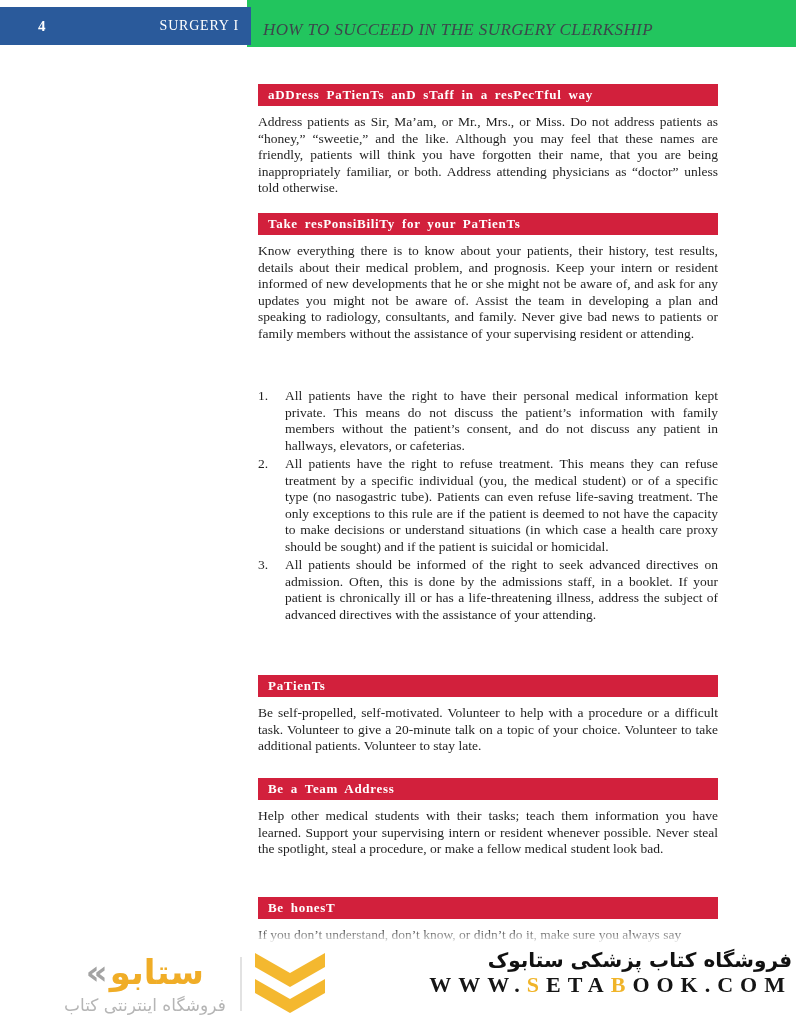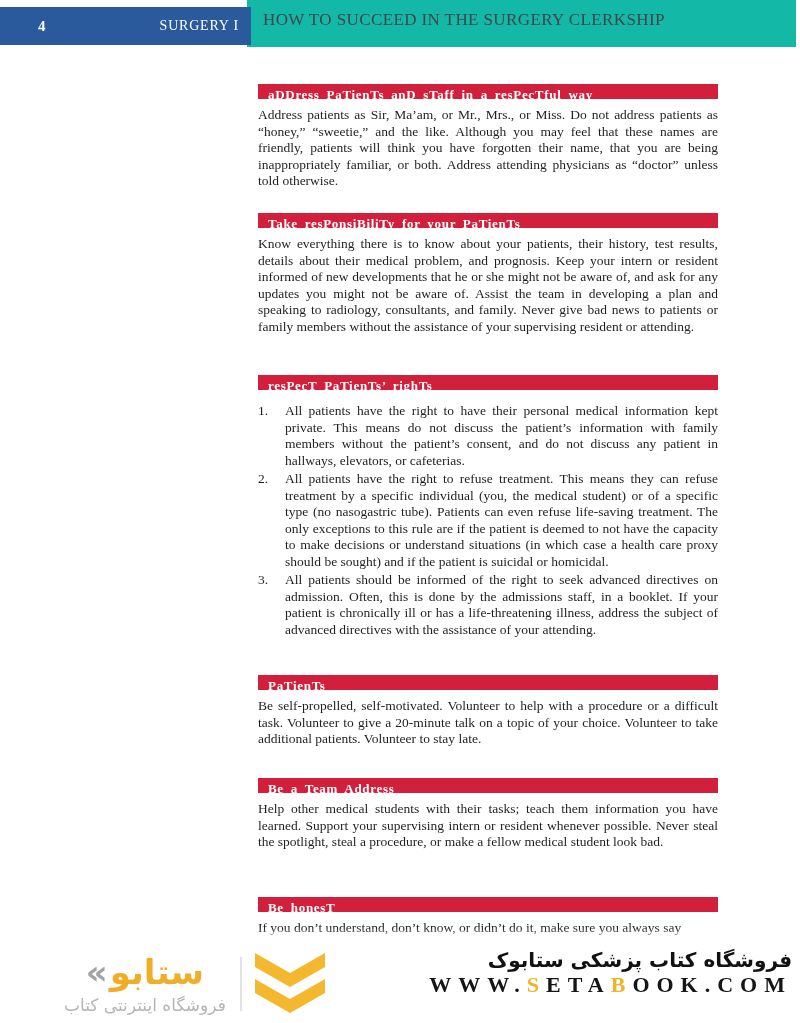--- a/index.html
+++ b/index.html
@@ -8,23 +8,24 @@
     position:relative;
     background:#ffffff;
     font-family:"Liberation Serif","DejaVu Serif",serif;
     color:#1f1f1f;
     overflow:hidden;
   }
 
   
   .head-panel {
     position:absolute; left:247px; top:0; width:549px; height:47px;
-    background:#14b8a6;
+    background:#22c55e;
     display:flex; align-items:flex-end;
-    padding:0 0 17px 16px;
+    padding:0 0 7px 16px;
+    font-style:italic;
   }
   .book-title {
     font-size:17px; letter-spacing:0.4px; color:#3c474b;
     white-space:nowrap;
   }
   .head-blue {
     position:absolute; left:0; top:7px; width:251px; height:38px;
     background:#2a5a9b; color:#ffffff;
     display:flex; align-items:center;
   }
@@ -34,21 +35,21 @@
     font-size:14px; letter-spacing:0.8px;
   }
 
   
   .section { position:absolute; left:258px; width:460px; }
   .s1 { top:84px; }  .s2 { top:213px; } .s3 { top:375px; }
   .s4 { top:675px; } .s5 { top:778px; } .s6 { top:897px; }
 
   .redbar {
     background:#d2203c; color:#ffffff;
-    height:15px; line-height:22px;
+    height:22px; line-height:22px;
     padding-left:10px;
     font-size:13px; font-weight:bold;
     letter-spacing:0.7px; word-spacing:3px;
   }
   .para {
     margin-top:8px;
     font-size:13.5px; line-height:16.5px;
     text-align:justify;
   }
   .list { margin-top:13px; }
@@ -119,21 +120,20 @@
   <div class="redbar">aDDress PaTienTs anD sTaff in a resPecTful way</div>
   <p class="para">Address patients as Sir, Ma’am, or Mr., Mrs., or Miss. Do not address patients as “honey,” “sweetie,” and the like. Although you may feel that these names are friendly, patients will think you have forgotten their name, that you are being inappropriately familiar, or both. Address attending physicians as “doctor” unless told otherwise.</p>
 </div>
 
 <div class="section s2">
   <div class="redbar">Take resPonsiBiliTy for your PaTienTs</div>
   <p class="para">Know everything there is to know about your patients, their history, test results, details about their medical problem, and prognosis. Keep your intern or resident informed of new developments that he or she might not be aware of, and ask for any updates you might not be aware of. Assist the team in developing a plan and speaking to radiology, consultants, and family. Never give bad news to patients or family members without the assistance of your supervising resident or attending.</p>
 </div>
 
 <div class="section s3">
-  <div class="redbar">resPecT PaTienTs’ righTs</div>
   <div class="list">
     <div class="list-item">
       <span class="num">1.</span>
       <span class="txt">All patients have the right to have their personal medical information kept private. This means do not discuss the patient’s information with family members without the patient’s consent, and do not discuss any patient in hallways, elevators, or cafeterias.</span>
     </div>
     <div class="list-item">
       <span class="num">2.</span>
       <span class="txt">All patients have the right to refuse treatment. This means they can refuse treatment by a specific individual (you, the medical student) or of a specific type (no nasogastric tube). Patients can even refuse life-saving treatment. The only exceptions to this rule are if the patient is deemed to not have the capacity to make decisions or understand situations (in which case a health care proxy should be sought) and if the patient is suicidal or homicidal.</span>
     </div>
     <div class="list-item">

